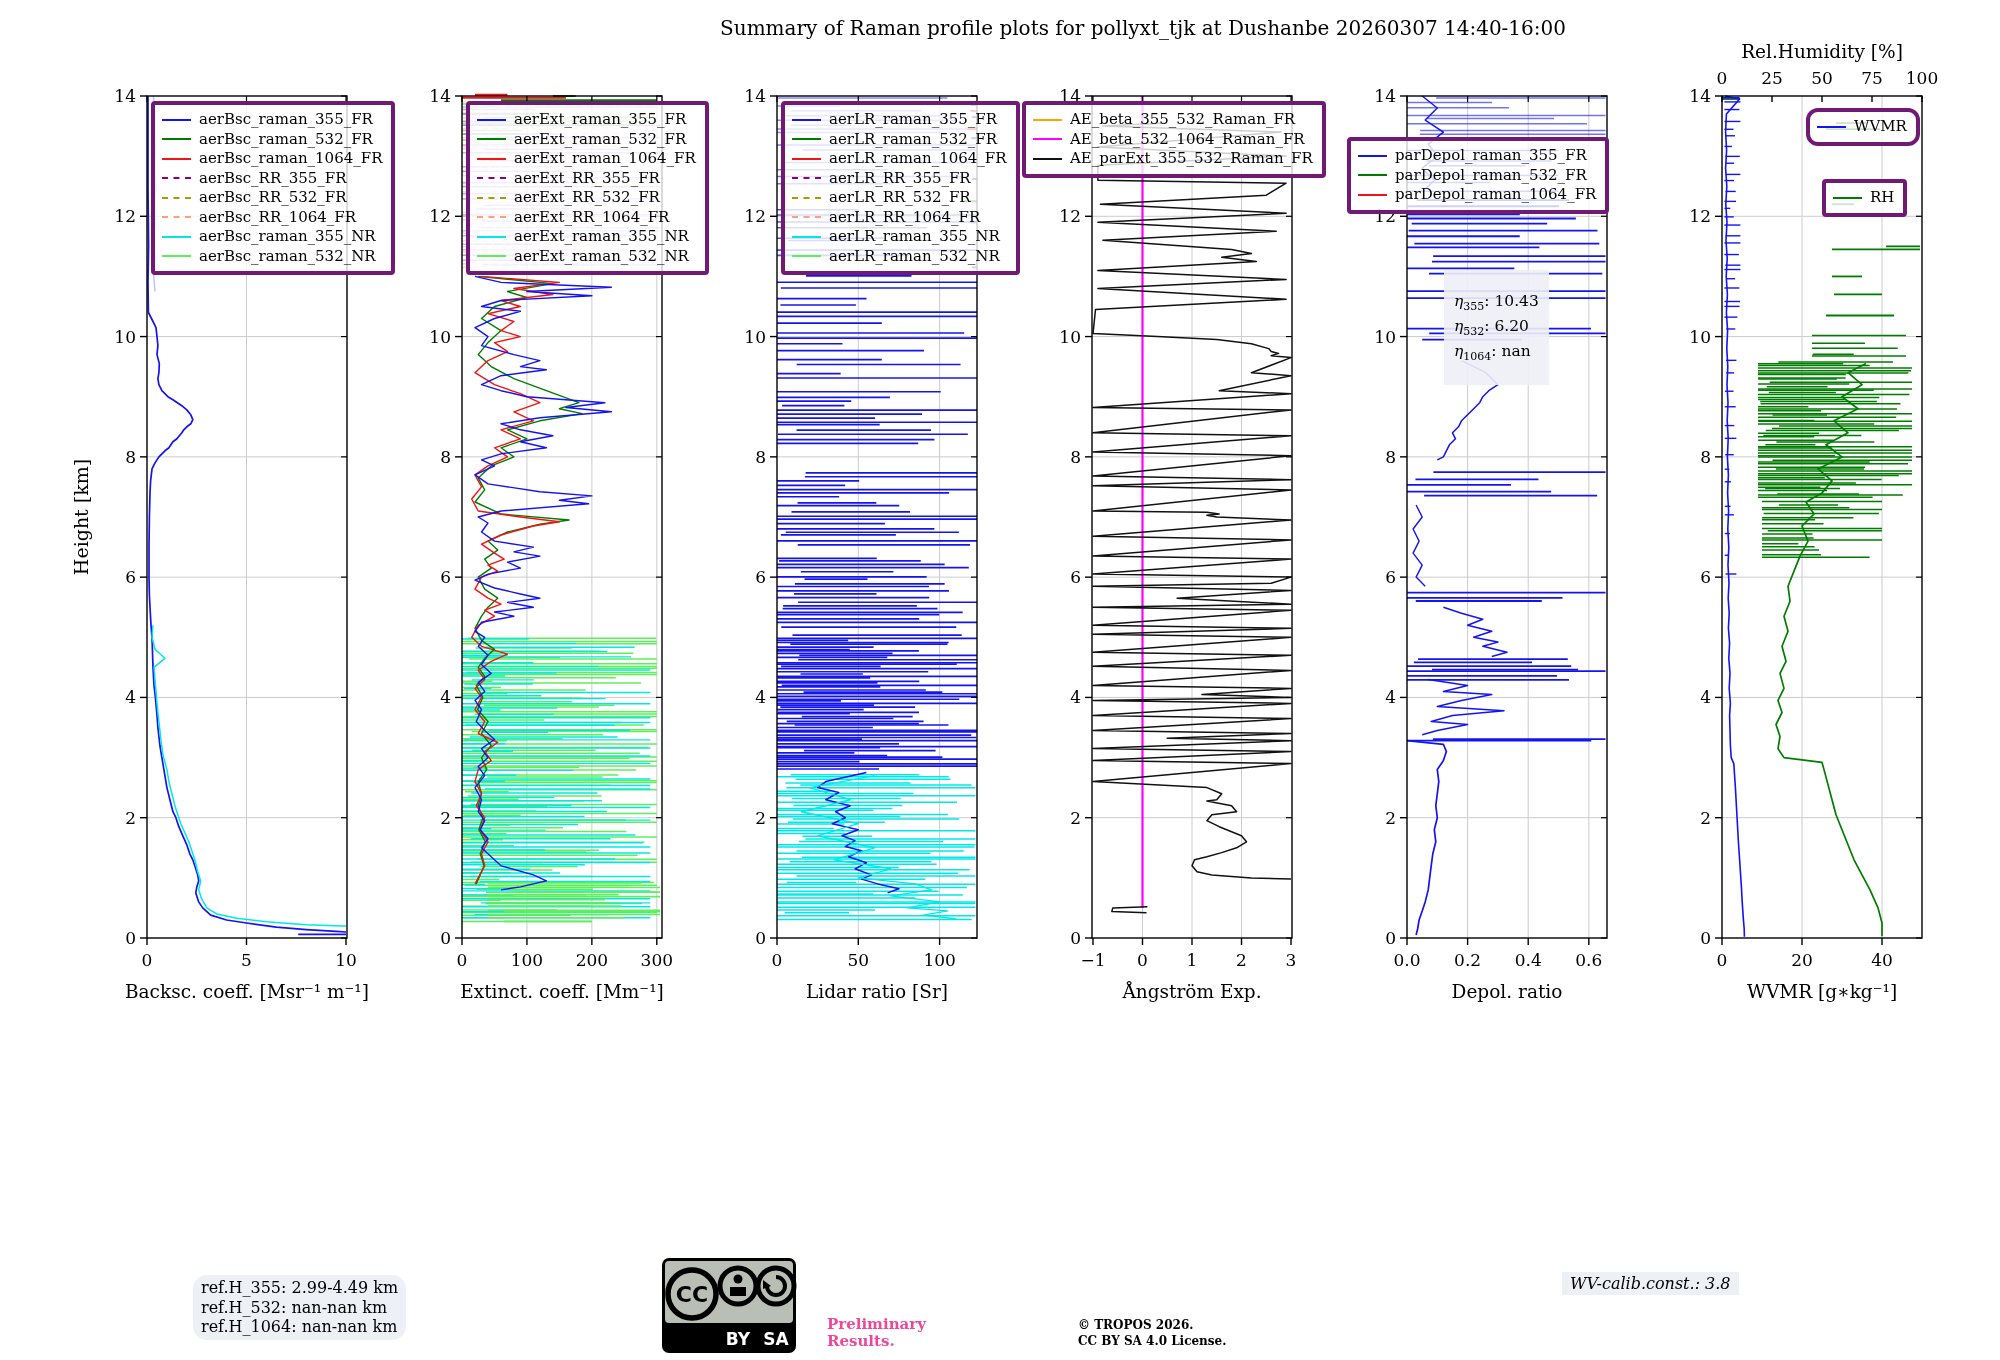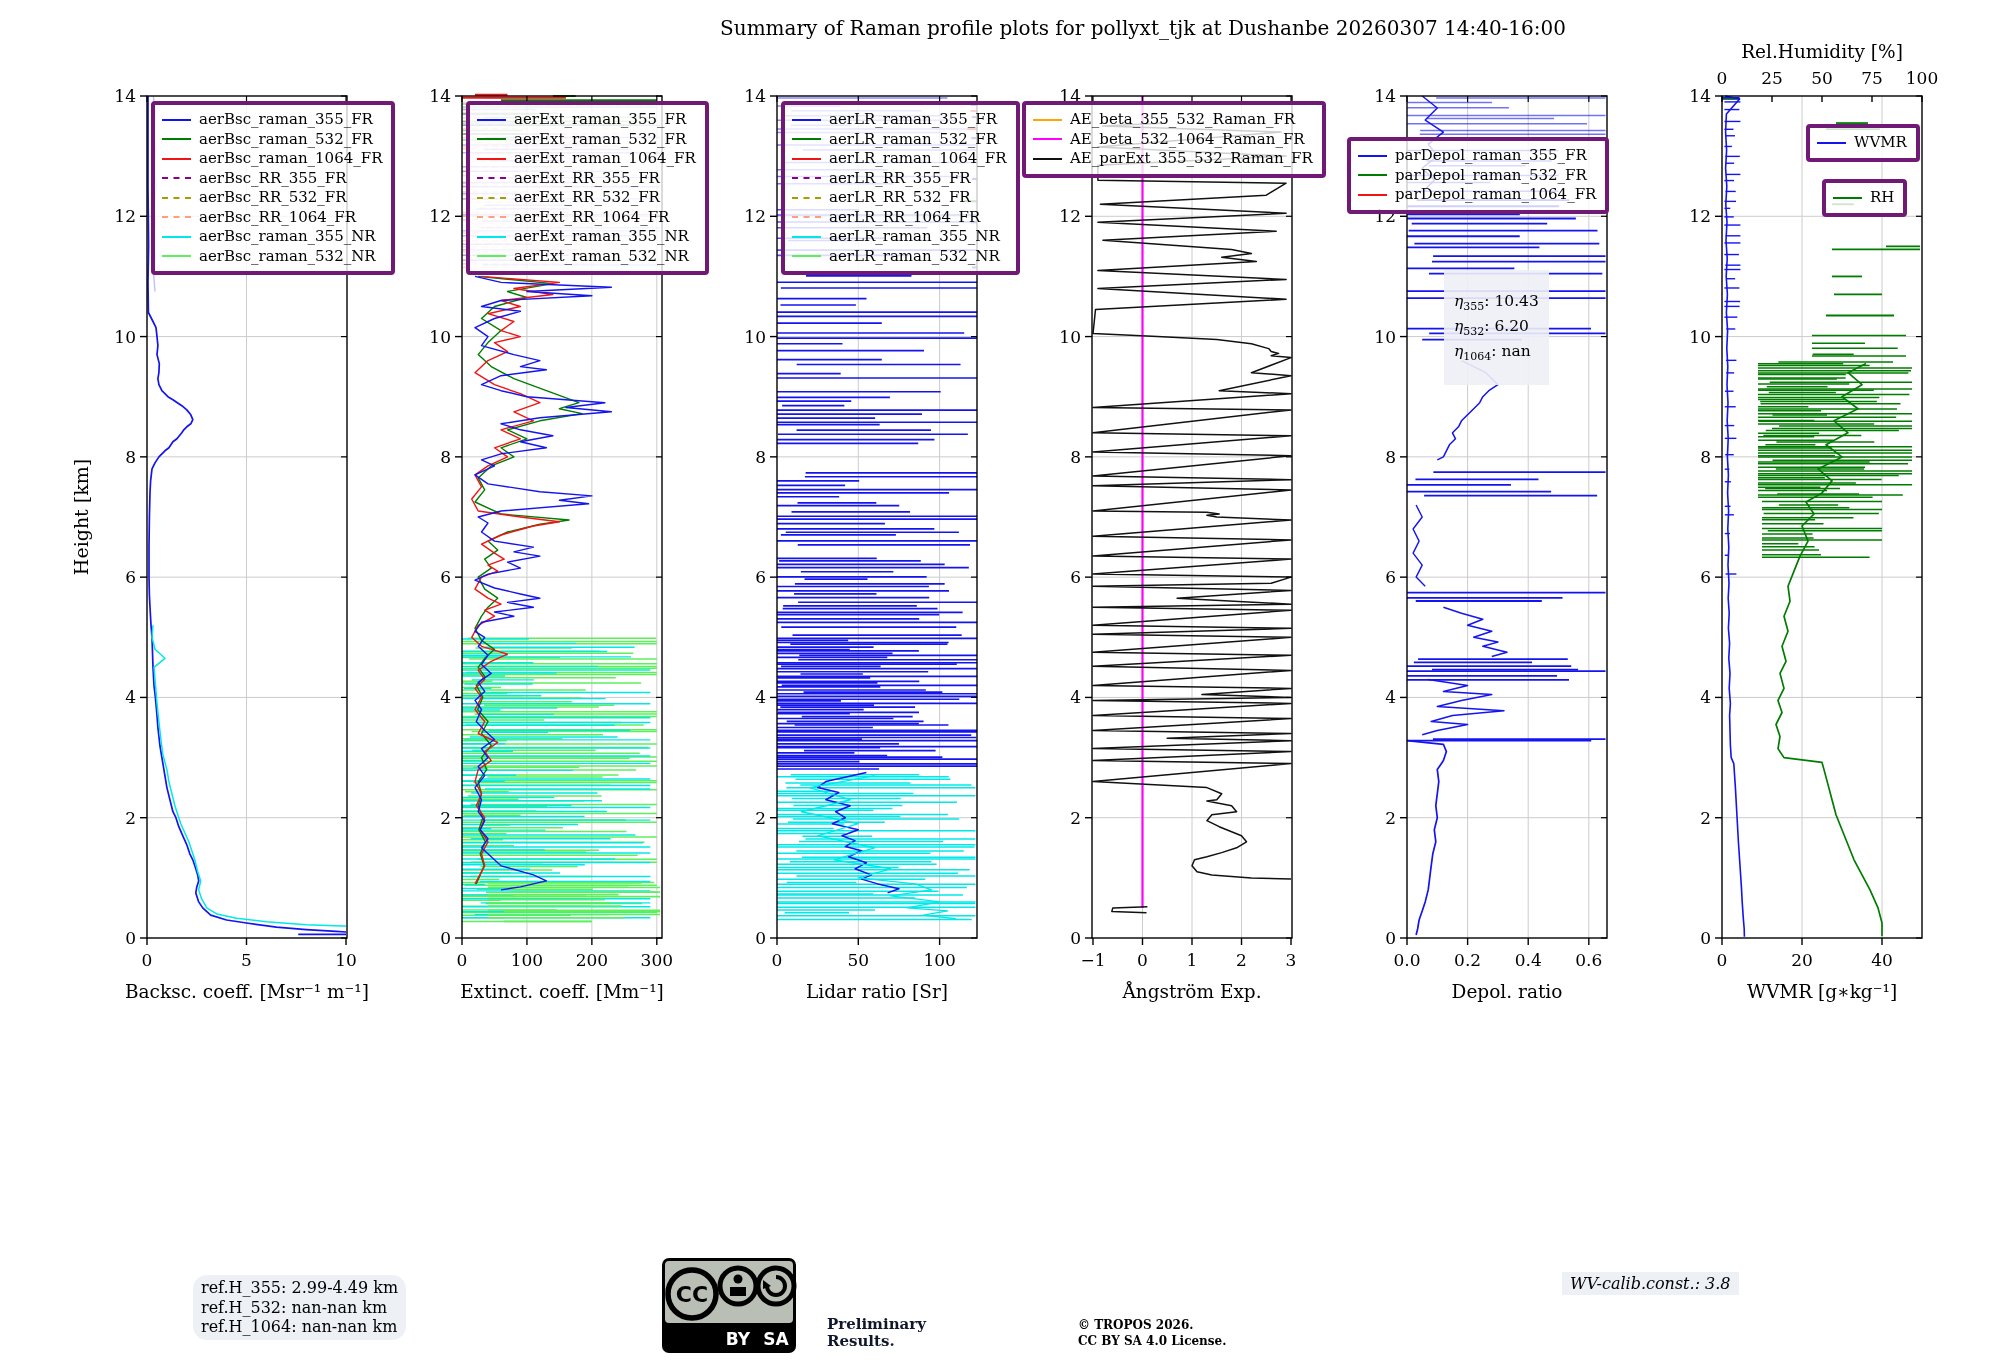--- a/index.html
+++ b/index.html
@@ -8,21 +8,21 @@
   .title{position:absolute;left:0;top:16px;width:1566px;text-align:right;font-size:20px;}
   svg{position:absolute;left:0;top:0;}
   .legend{position:absolute;background:rgba(255,255,255,0.8);border:4px solid #701a75;
           border-radius:4px;padding:5px 9px 5px 7px;font-size:15px;line-height:1.0;z-index:5;}
   .legend .entry{display:flex;align-items:center;height:19.5px;white-space:nowrap;}
   .legend .sw{display:inline-block;width:29px;height:0;border-top-width:2.2px;border-top-style:solid;margin-right:8px;flex:0 0 auto;}
   .annbox{position:absolute;background:rgba(236,239,244,0.92);padding:3px 8px;font-size:16px;line-height:1.22;z-index:4;border-radius:14px;}
   .etabox{position:absolute;background:rgba(238,240,246,0.9);padding:20px 10px;font-size:15.5px;line-height:1.45;z-index:4;}
   .etabox .sym{font-style:italic;}
   .etabox sub{font-size:11px;}
-  .red-note{position:absolute;color:#0f172a;font-weight:bold;font-size:15px;line-height:1.15;z-index:4;}
+  .red-note{position:absolute;color:#ec4899;font-weight:bold;font-size:15px;line-height:1.15;z-index:4;}
   .tropos{position:absolute;font-weight:bold;font-size:12px;line-height:1.3;z-index:4;}
   .wvcal{position:absolute;background:rgba(236,239,244,0.92);padding:2px 8px;font-size:16px;z-index:4;}
 </style>
 </head>
 <body>
 
 <div class="fig">
   <div class="title">Summary of Raman profile plots for pollyxt_tjk at Dushanbe 20260307 14:40-16:00</div>
   <svg id="plot" width="2000" height="1360">
       <g>
@@ -1129,21 +1129,21 @@
         </div>
         <div class="entry">
           <span class="sw" style="border-top-color: rgb(0, 125, 0);"></span>
           <span>parDepol_raman_532_FR</span>
         </div>
         <div class="entry">
           <span class="sw" style="border-top-color: rgb(240, 20, 20);"></span>
           <span>parDepol_raman_1064_FR</span>
         </div>
       </div>
-      <div class="legend" style="left: 1806px; top: 124px;">
+      <div class="legend" style="left: 1806px; top: 108px; border-radius: 12px;">
         <div class="entry">
           <span class="sw" style="border-top-color: rgb(20, 20, 240);"></span>
           <span>WVMR</span>
         </div>
       </div>
       <div class="legend" style="left: 1822px; top: 179px;">
         <div class="entry">
           <span class="sw" style="border-top-color: rgb(0, 125, 0);"></span>
           <span>RH</span>
         </div>

